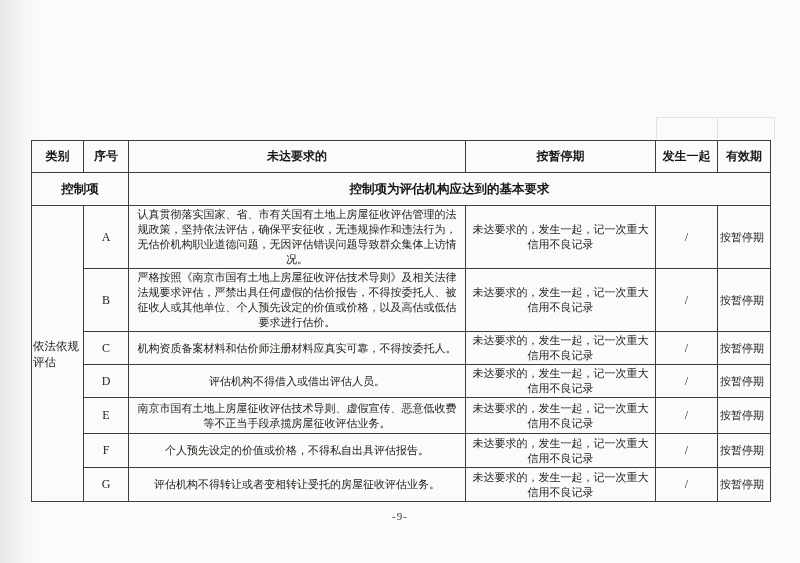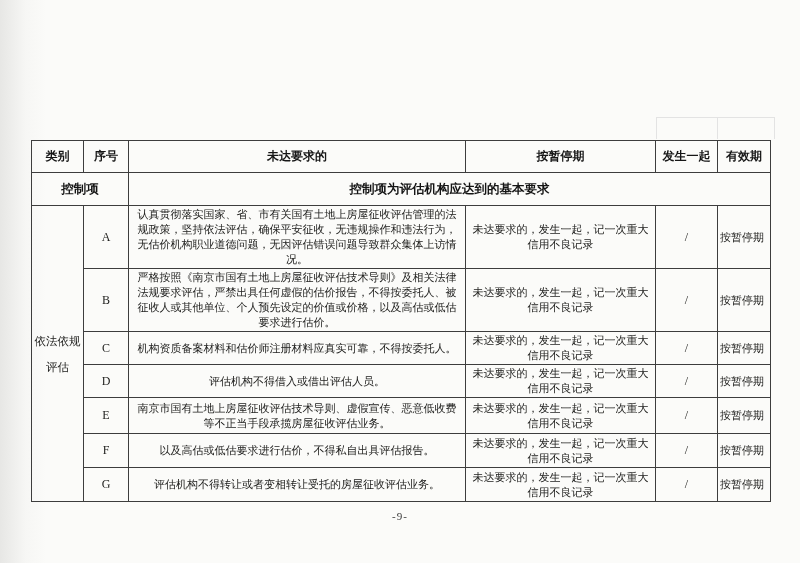--- a/index.html
+++ b/index.html
@@ -63,22 +63,22 @@
   tr.h32 { height: 32px; }
   tr.h33 { height: 33px; }
   tr.h34 { height: 34px; }
   tr.h36 { height: 36px; }
   tr.h62 { height: 62px; }
   tr.h63 { height: 63px; }
   td.control-label, td.control-desc {
     font-size: 12.5px; font-weight: bold; text-align: center; color: #141414;
   }
   td.cat-cell {
-    text-align: center; padding: 1px; font-size: 11.5px;
-    word-break: break-all; line-height: 26px;
+    padding: 1px; font-size: 11.5px;
+    word-break: break-all; line-height: 16px;
   }
   td.seq-cell { text-align: center; font-size: 12px; }
   td.content-cell { text-align: center; margin-left: 26px; }
   td.standard-cell { text-align: center; }
   td.score-cell { text-align: center; font-size: 12px; }
   td.validity-cell { text-align: left; padding: 1px 2px; }
   .page-number {
     position: absolute; top: 510px; left: 0; width: 100%;
     text-align: center;
     font-size: 11px; letter-spacing: 1px; color: #3a3a3a;
@@ -152,21 +152,21 @@
       <tr class="h36">
         <td class="seq-cell">E</td>
         <td class="content-cell">南京市国有土地上房屋征收评估技术导则、虚假宣传、恶意低收费等不正当手段承揽房屋征收评估业务。</td>
         <td class="standard-cell">未达要求的，发生一起，记一次重大信用不良记录</td>
         <td class="score-cell">/</td>
         <td class="validity-cell">按暂停期</td>
       </tr>
 
       <tr class="h34">
         <td class="seq-cell">F</td>
-        <td class="content-cell">以及高估或低估要求进行估价，不得私自出具评估报告。</td>
+        <td class="content-cell">个人预先设定的价值或价格，不得私自出具评估报告。</td>
         <td class="standard-cell">未达要求的，发生一起，记一次重大信用不良记录</td>
         <td class="score-cell">/</td>
         <td class="validity-cell">按暂停期</td>
       </tr>
 
       <tr class="h34">
         <td class="seq-cell">G</td>
         <td class="content-cell">评估机构不得转让或者变相转让受托的房屋征收评估业务。</td>
         <td class="standard-cell">未达要求的，发生一起，记一次重大信用不良记录</td>
         <td class="score-cell">/</td>

